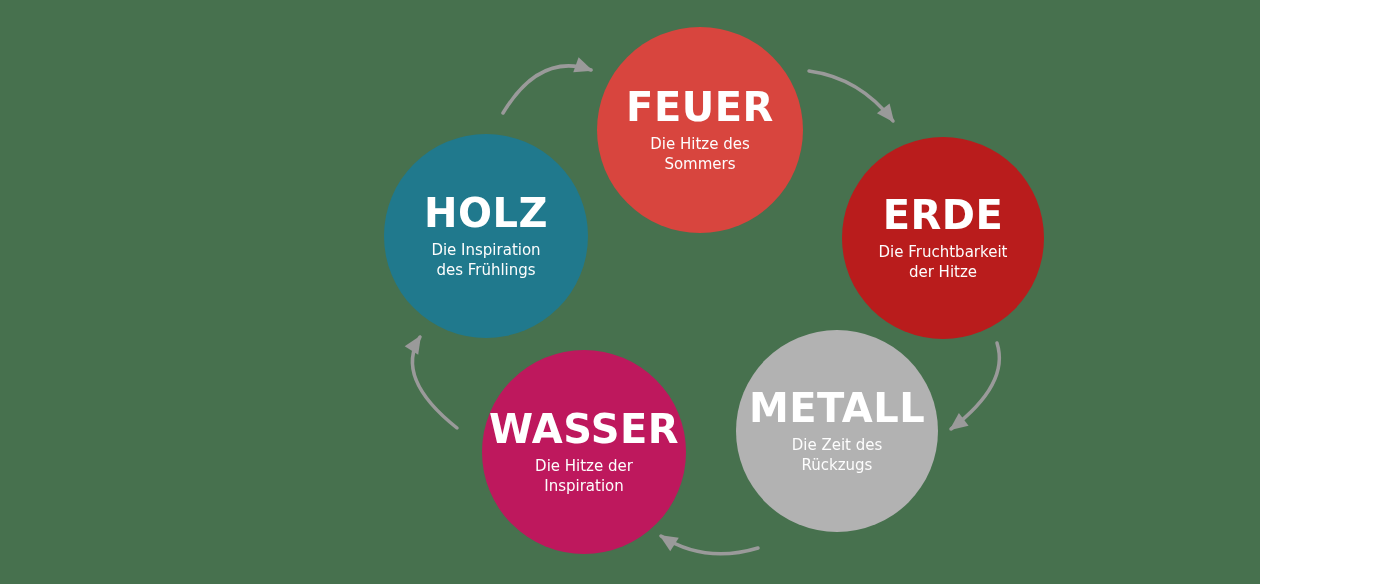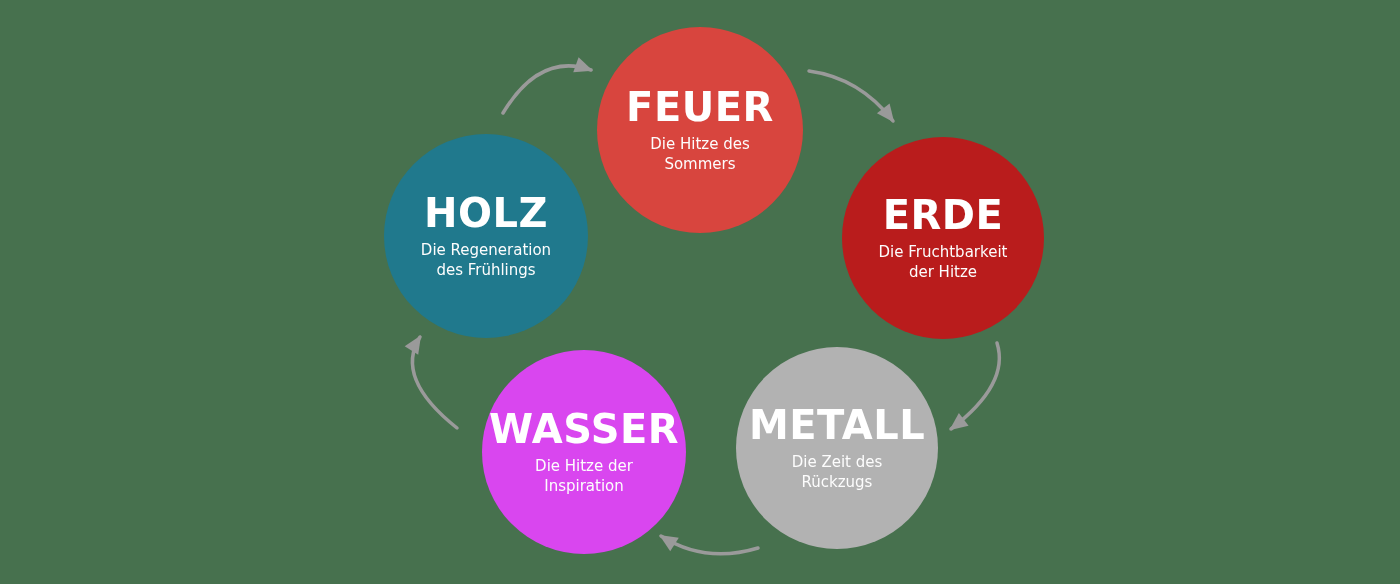--- a/index.html
+++ b/index.html
@@ -1,18 +1,18 @@
 <!DOCTYPE html>
 <html><head>
 <meta charset="utf-8">
 <style>
   html, body { margin: 0; padding: 0; }
   .stage {
     position: relative;
-    width: 1400px;
+    width: 1260px;
     height: 584px;
     overflow: hidden;
     font-family: "DejaVu Sans", "Liberation Sans", sans-serif;
   }
   .arrows-layer {
     position: absolute;
     left: 0; top: 0;
     width: 1400px; height: 584px;
   }
   .circle {
@@ -36,21 +36,21 @@
     margin-top: 7px;
     font-size: 15px;
     line-height: 1.3;
     font-weight: normal;
     color: #fdfdfd;
     white-space: nowrap;
   }
   
   .c-feuer  { left: 597px; top:  27px; width: 206px; height: 206px; }
   .c-erde   { left: 842px; top: 137px; width: 202px; height: 202px; }
-  .c-metall { left: 736px; top: 347px; width: 202px; height: 202px; }
+  .c-metall { left: 736px; top: 330px; width: 202px; height: 202px; }
   .c-wasser { left: 482px; top: 350px; width: 204px; height: 204px; }
   .c-holz   { left: 384px; top: 134px; width: 204px; height: 204px; }
   .arrow-path {
     fill: none;
     stroke-width: 3.5px;
     stroke-linecap: round;
   }
 </style>
 </head>
 <body>
@@ -87,29 +87,29 @@
   </div>
 
   <div class="circle c-metall" style="background-color: rgb(178, 178, 178);">
     <div class="circle-title">METALL</div>
     <div class="circle-desc">
       <span>Die Zeit des</span><br>
       <span>Rückzugs</span>
     </div>
   </div>
 
-  <div class="circle c-wasser" style="background-color: #d946ef;">
+  <div class="circle c-wasser" style="background-color: #be185d;">
     <div class="circle-title">WASSER</div>
     <div class="circle-desc">
       <span>Die Hitze der</span><br>
       <span>Inspiration</span>
     </div>
   </div>
 
   <div class="circle c-holz" style="background-color: rgb(32, 121, 141);">
     <div class="circle-title">HOLZ</div>
     <div class="circle-desc">
-      <span>Die Regeneration</span><br>
+      <span>Die Inspiration</span><br>
       <span>des Frühlings</span>
     </div>
   </div>
 
 </div>
 
 </body></html>

